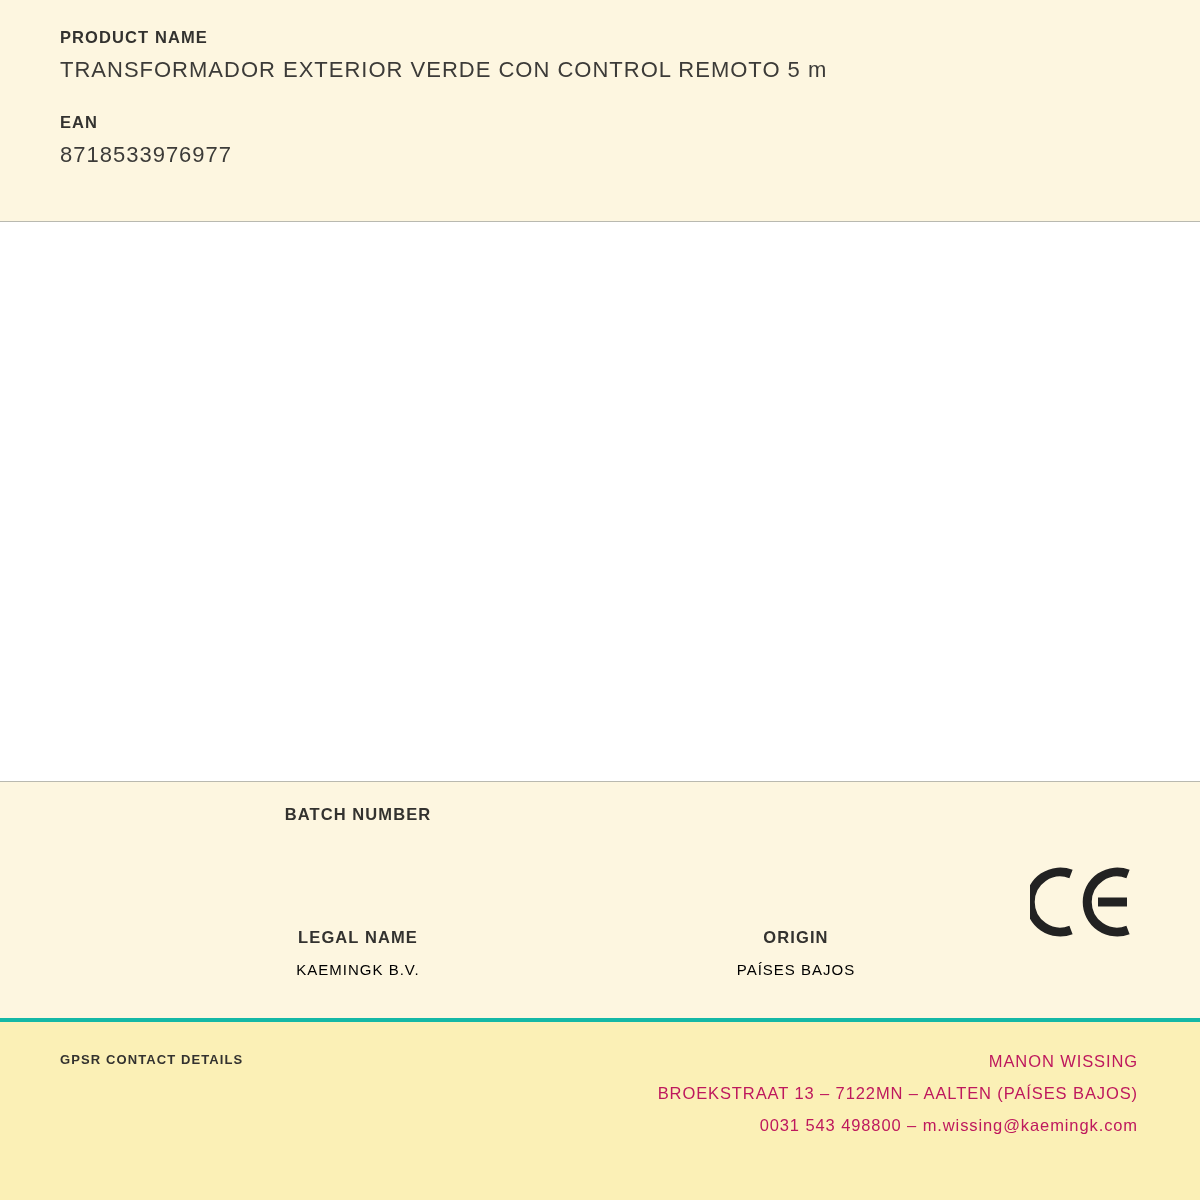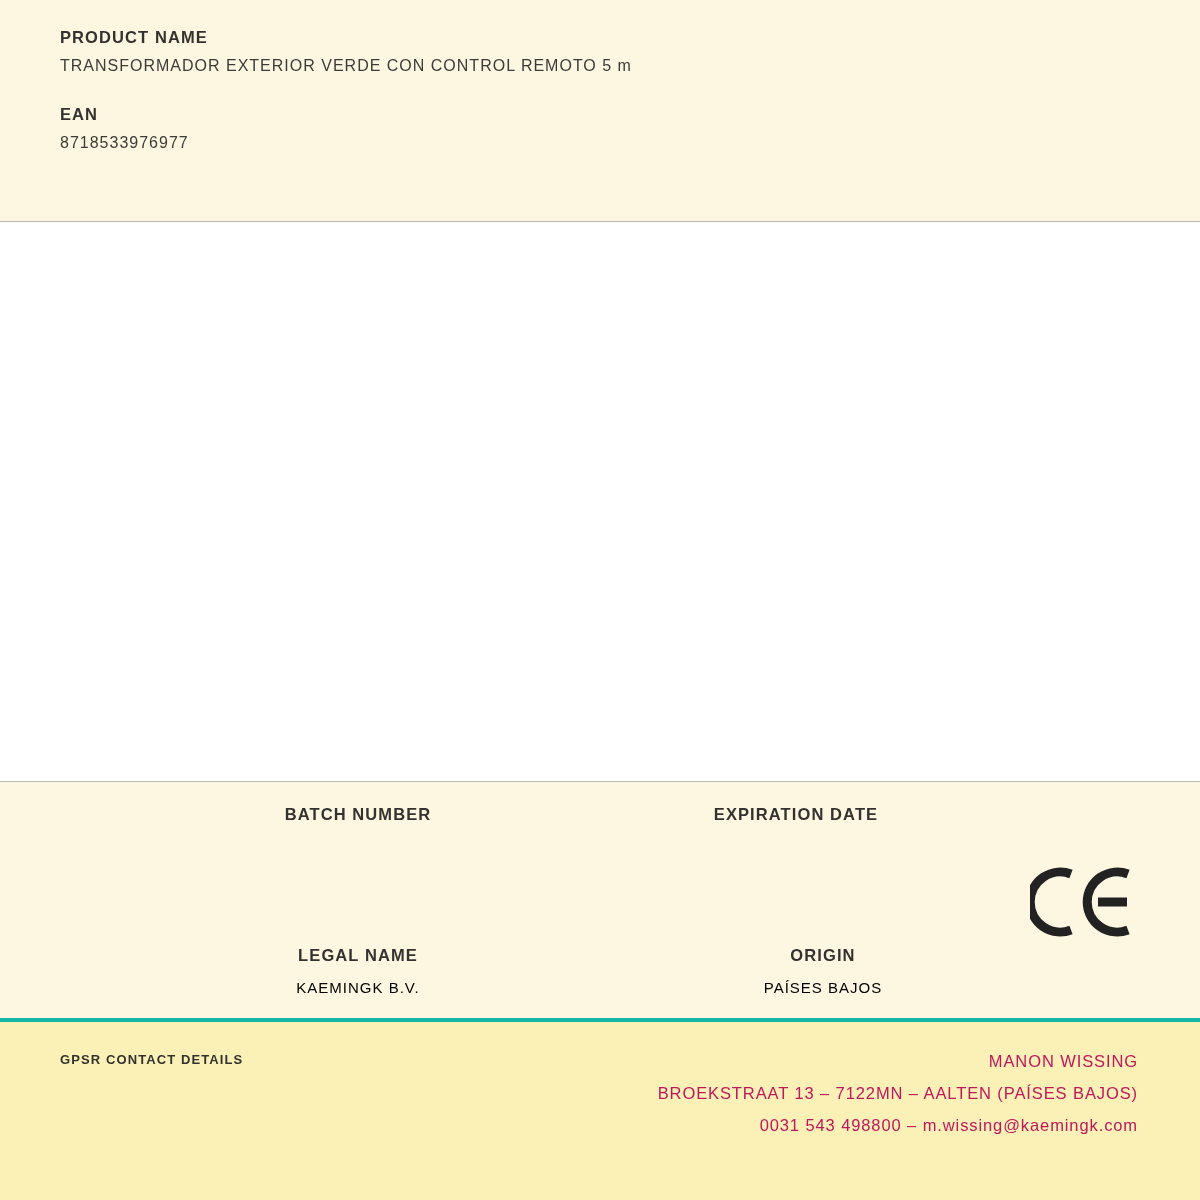--- a/index.html
+++ b/index.html
@@ -31,21 +31,21 @@
     height: 222px;
   }
   .field-label {
     font-size: 16.5px;
     font-weight: bold;
     letter-spacing: 1.1px;
     color: #33322f;
     margin: 0 0 10px 0;
   }
   .field-value {
-    font-size: 16px;
+    font-size: 22px;
     letter-spacing: 1.0px;
     color: #3c3b38;
     margin: 0;
   }
   .field-group {
     margin-bottom: 30px;
   }
   .field-group:last-child {
     margin-bottom: 0;
   }
@@ -65,22 +65,21 @@
     height: 240px;
     padding: 23px 0 20px 0;
     border-bottom: 4px solid #14b8a6;
   }
   .detail-row {
     display: flex;
     justify-content: flex-start;
     align-items: flex-start;
   }
   .detail-row.second {
-    margin-top: 90px;
-    gap: 27px;
+    margin-top: 72px;
   }
   .detail-cell {
     text-align: center;
   }
   .cell-batch {
     width: 420px;
     margin-left: 148px;
   }
   .cell-exp {
     width: 420px;
@@ -157,24 +156,20 @@
 
   <div class="media-area"></div>
 
   <div class="detail-block">
 
     <div class="detail-row first">
       <div class="detail-cell cell-batch">
         <p class="detail-title">BATCH NUMBER</p>
         <p class="detail-value"></p>
       </div>
-      <div class="detail-cell cell-exp">
-        <p class="detail-title">EXPIRATION DATE</p>
-        <p class="detail-value"></p>
-      </div>
     </div>
 
     <div class="detail-row second">
       <div class="detail-cell cell-batch">
         <p class="detail-title">LEGAL NAME</p>
         <p class="detail-value">KAEMINGK B.V.</p>
       </div>
       <div class="detail-cell cell-exp">
         <p class="detail-title">ORIGIN</p>
         <p class="detail-value">PAÍSES BAJOS</p>

